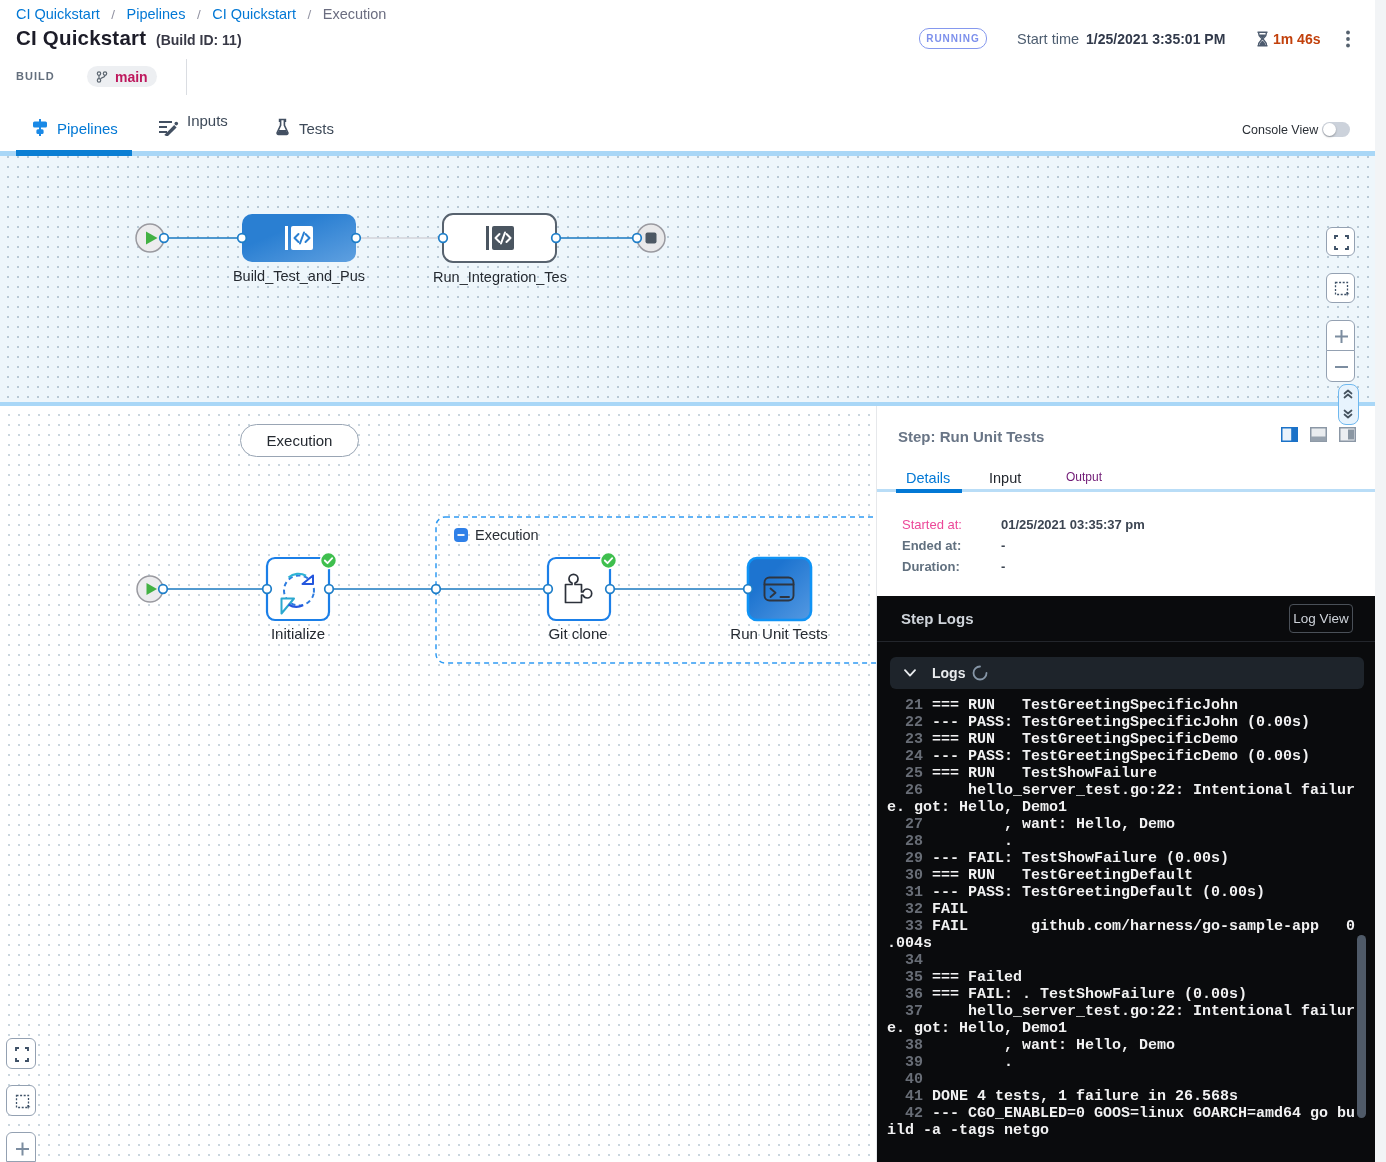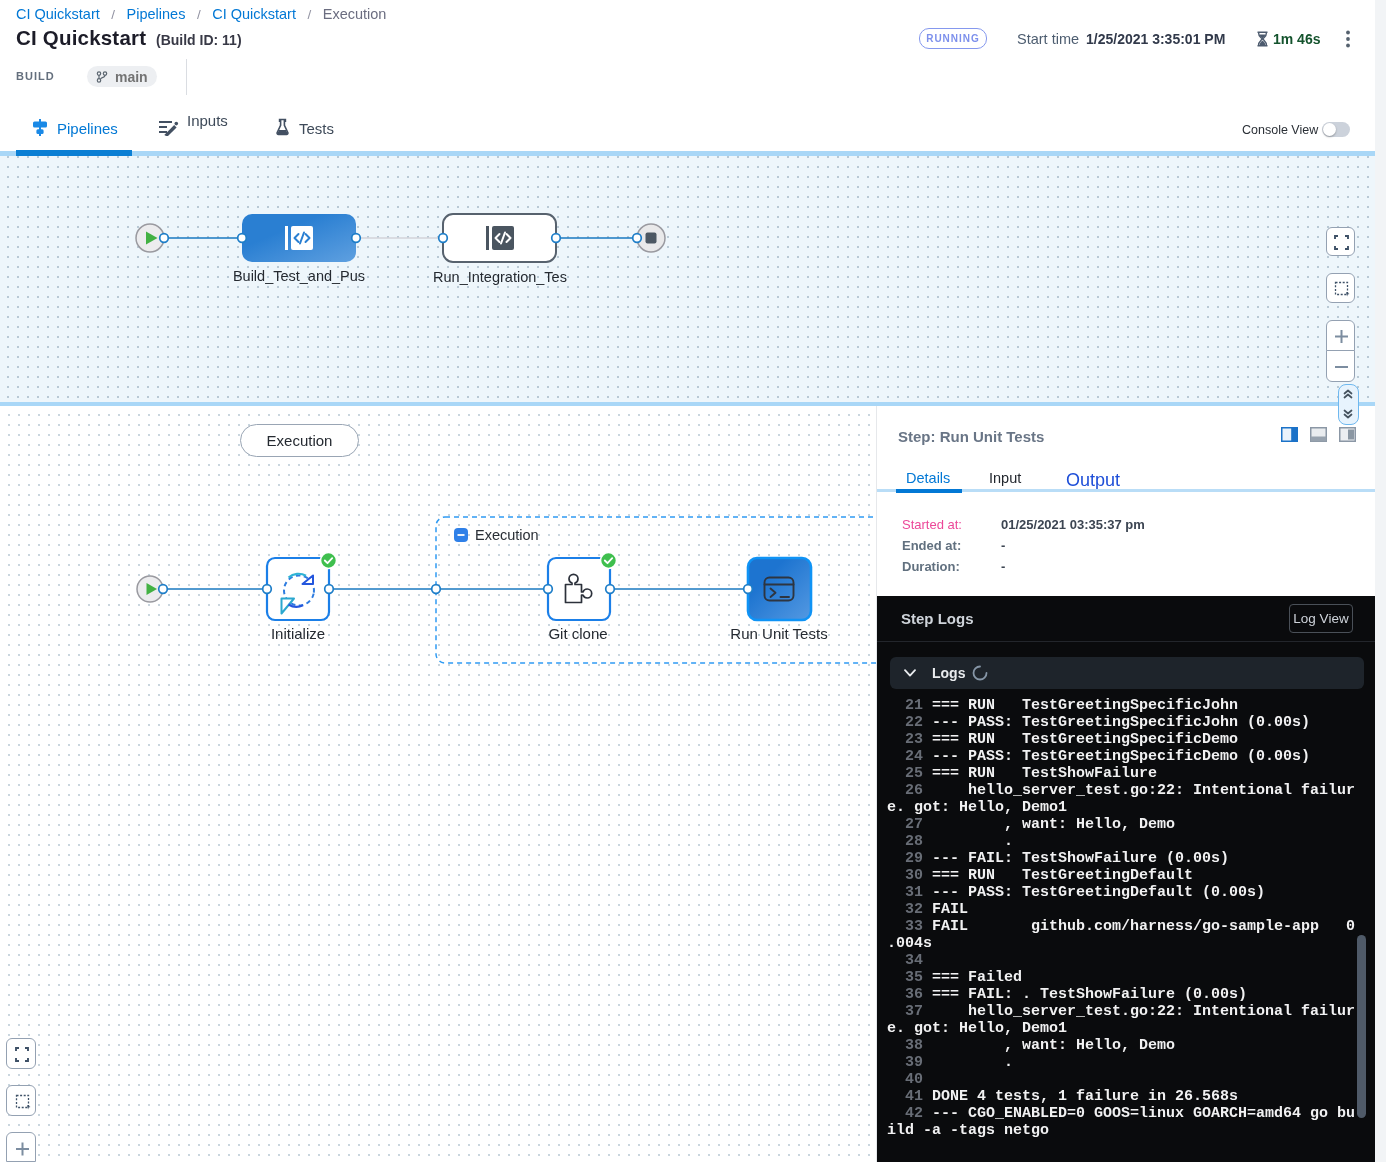--- a/index.html
+++ b/index.html
@@ -23,35 +23,35 @@
   <div class="abs" style="left:16px;top:26px;font-size:20.5px;font-weight:bold;color:#1c1c28;letter-spacing:0.2px">CI Quickstart
     <span style="font-size:14px;font-weight:600;color:#383946;letter-spacing:0">&nbsp;(Build ID: 11)</span>
   </div>
   <div class="abs" style="left:919px;top:28px;width:66px;height:19px;border:1px solid #8598ee;border-radius:10px;text-align:center;line-height:19px;font-size:10px;font-weight:bold;color:#7d90ec;letter-spacing:1px">RUNNING</div>
   <div class="abs" style="left:1017px;top:31px;font-size:14.5px;color:#4d5d70">Start time</div>
   <div class="abs" style="left:1086px;top:31px;font-size:14px;font-weight:bold;color:#31394a">1/25/2021 3:35:01 PM</div>
   <svg class="abs" style="left:1255px;top:31px" width="15" height="16" viewBox="0 0 15 16">
     <path d="M2.5 1.2 H12.5 M2.5 14.8 H12.5 M3.5 1.5 c0 4 2.6 5 3.6 6.5 c-1 1.5 -3.6 2.5 -3.6 6.5 M11.5 1.5 c0 4 -2.6 5 -3.6 6.5 c1 1.5 3.6 2.5 3.6 6.5" stroke="#4d5b6e" stroke-width="1.4" fill="none"></path>
     <path d="M4.6 3.5 c0.6 2.4 2 3 2.9 4.2 c0.9 -1.2 2.3 -1.8 2.9 -4.2 z M7.5 9.5 c-1 1.2 -2.5 1.6 -2.9 4.4 h5.8 c-0.4 -2.8 -1.9 -3.2 -2.9 -4.4 z" fill="#4d5b6e"></path>
   </svg>
-  <div class="abs" style="left:1273px;top:31px;font-size:14px;font-weight:600;color:#14532d">1m 46s</div>
+  <div class="abs" style="left:1273px;top:31px;font-size:14px;font-weight:600;color:#c2410c">1m 46s</div>
   <svg class="abs" style="left:1345px;top:30px" width="6" height="18" viewBox="0 0 6 18">
     <circle cx="3" cy="2.5" r="1.9" fill="#55616e"></circle>
       <circle cx="3" cy="9" r="1.9" fill="#55616e"></circle>
       <circle cx="3" cy="15.5" r="1.9" fill="#55616e"></circle>
   </svg>
   <div class="abs" style="left:16px;top:70px;font-size:11px;font-weight:bold;color:#646f7d;letter-spacing:1px">BUILD</div>
   <div class="abs" style="left:87px;top:66px;width:70px;height:21px;background:#edeff2;border-radius:11px">
     <svg class="abs" style="left:9px;top:5px" width="12" height="12" viewBox="0 0 12 12">
       <circle cx="3" cy="2.6" r="1.7" fill="none" stroke="#5c6670" stroke-width="1.2"></circle>
       <circle cx="9" cy="2.6" r="1.7" fill="none" stroke="#5c6670" stroke-width="1.2"></circle>
       <circle cx="3" cy="9.4" r="1.7" fill="none" stroke="#5c6670" stroke-width="1.2"></circle>
       <path d="M3 4.3 V7.7 M9 4.3 C9 7 6 5.8 4.6 8" stroke="#5c6670" stroke-width="1.2" fill="none"></path>
     </svg>
-    <div class="abs" style="left:28px;top:3px;font-size:14px;font-weight:bold;color:#737373">main</div>
+    <div class="abs" style="left:28px;top:3px;font-size:14px;font-weight:bold;color:#be185d">main</div>
   </div>
   <div class="abs" style="left:186px;top:59px;width:1px;height:36px;background:#dadde2"></div>
 </div>
 
 <div class="abs" style="left:0;top:102px;width:1375px;height:54px;background:#fff">
   <svg class="abs" style="left:32px;top:17px" width="16" height="17" viewBox="0 0 16 17">
     <path d="M8 0 V17" stroke="#1a89e6" stroke-width="2"></path>
     <rect x="1" y="2.6" width="14" height="6" rx="1.5" fill="#1a89e6"></rect>
     <rect x="4.4" y="10.2" width="7.2" height="4.8" rx="1.5" fill="#1a89e6"></rect>
   </svg>
@@ -254,21 +254,21 @@
     <rect x="0.75" y="0.75" width="15.5" height="13.5" fill="#e9ecef" stroke="#8b97a5" stroke-width="1.5"></rect>
     <rect x="0.75" y="9.5" width="15.5" height="4.75" fill="#97a2ae"></rect>
   </svg>
   <svg class="abs" style="left:462px;top:21px" width="17" height="15" viewBox="0 0 17 15">
     <rect x="0.75" y="0.75" width="15.5" height="13.5" fill="#eceef1" stroke="#8b97a5" stroke-width="1.5"></rect>
     <rect x="9" y="2.5" width="6" height="10" fill="#8b97a3"></rect>
   </svg>
 
   <div class="abs" style="left:29px;top:64px;font-size:14.5px;color:#0278d5">Details</div>
   <div class="abs" style="left:112px;top:64px;font-size:14.5px;color:#22272e">Input</div>
-  <div class="abs" style="left:189px;top:64px;font-size:18px;color:#1d4ed8">Output</div>
+  <div class="abs" style="left:189px;top:64px;font-size:12px;color:#701a75">Output</div>
   <div class="abs" style="left:0;top:83px;width:499px;height:2.5px;background:#b9ddf7"></div>
   <div class="abs" style="left:19px;top:83px;width:66px;height:3.5px;background:#0278d5"></div>
 
   <div class="abs" style="left:25px;top:111px;font-size:13px;font-weight:normal;color:#ec4899">Started at:</div>
   <div class="abs" style="left:124px;top:111px;font-size:13px;font-weight:bold;color:#3c4552">01/25/2021 03:35:37 pm</div>
   <div class="abs" style="left:25px;top:132px;font-size:13px;font-weight:bold;color:#61707f">Ended at:</div>
   <div class="abs" style="left:124px;top:132px;font-size:13px;font-weight:bold;color:#3c4552">-</div>
   <div class="abs" style="left:25px;top:153px;font-size:13px;font-weight:bold;color:#61707f">Duration:</div>
   <div class="abs" style="left:124px;top:153px;font-size:13px;font-weight:bold;color:#3c4552">-</div>
 

